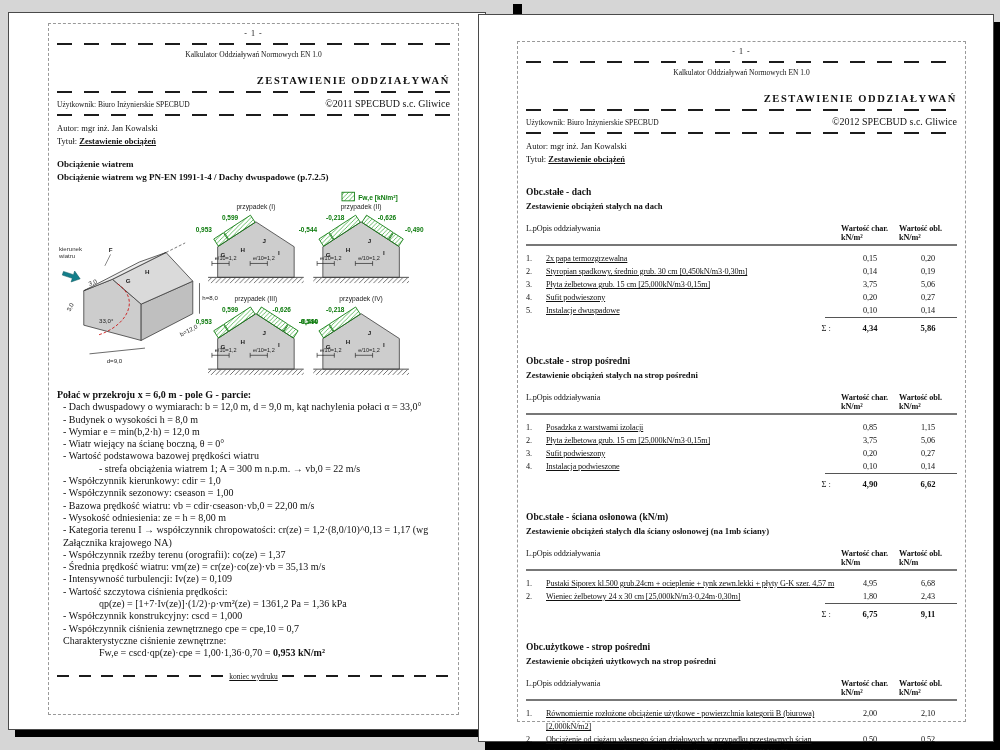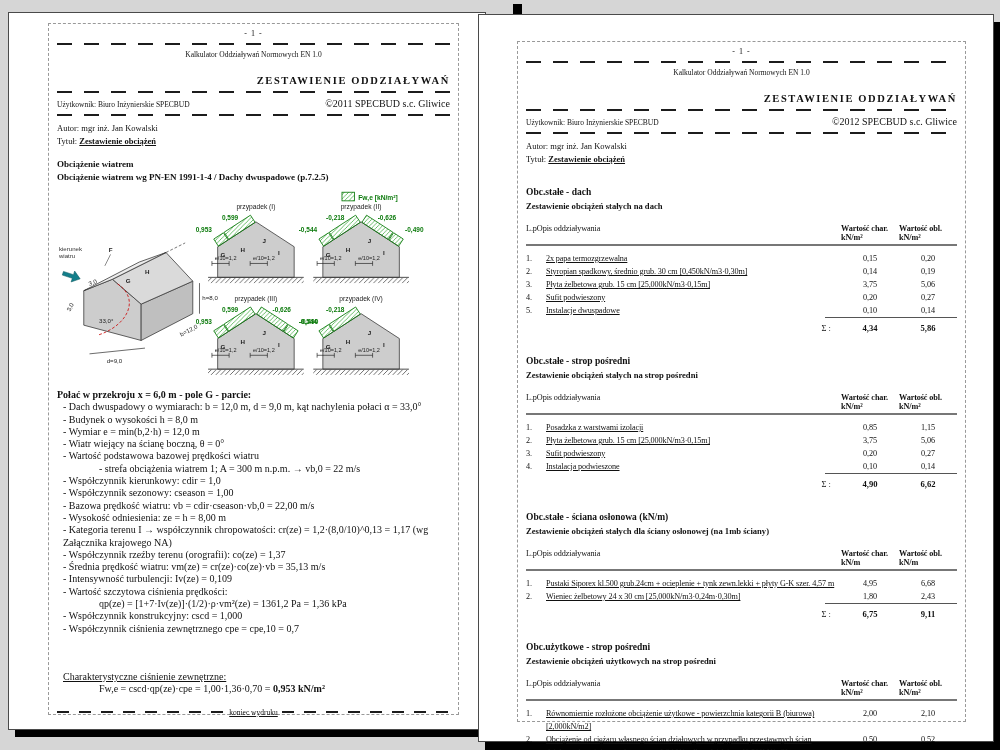--- a/index.html
+++ b/index.html
@@ -40,21 +40,21 @@
   .legendtxt{font-family:"Liberation Sans","DejaVu Sans",sans-serif;font-size:7px;font-weight:bold;fill:#0c7a0c;}
   .house{fill:#cdcdcd;stroke:#333;stroke-width:0.8;}
   .gline{stroke:#333;stroke-width:0.9;}
   .strip{fill:url(#grn);stroke:#0c7a0c;stroke-width:0.9;}
   .dimln{stroke:#222;stroke-width:0.7;}
 
   .calc{margin-top:6px;font-size:10px;line-height:12.3px;}
   .calc-head{font-weight:bold;}
   .cline.i0{padding-left:6px;}
   .cline.i1{padding-left:42px;}
-  .cline.und{text-decoration:underline;margin-top:36px;}
+  .cline.und{}
   .cline b{font-weight:bold;}
 
   .endline{display:flex;align-items:center;margin-top:12px;font-size:7.5px;}
   .endline .dashseg{flex:1;height:2px;background:repeating-linear-gradient(90deg,#1c1c1c 0 12px,transparent 12px 22px);}
   .endline .endtxt{padding:0 4px;text-decoration:underline;}
 
   
   .tbl{margin-top:22px;}
   .tbl-heading{font-size:9.5px;font-weight:bold;line-height:12px;}
   .tbl-sub{font-size:8.6px;font-weight:bold;margin-top:3px;line-height:11px;}

